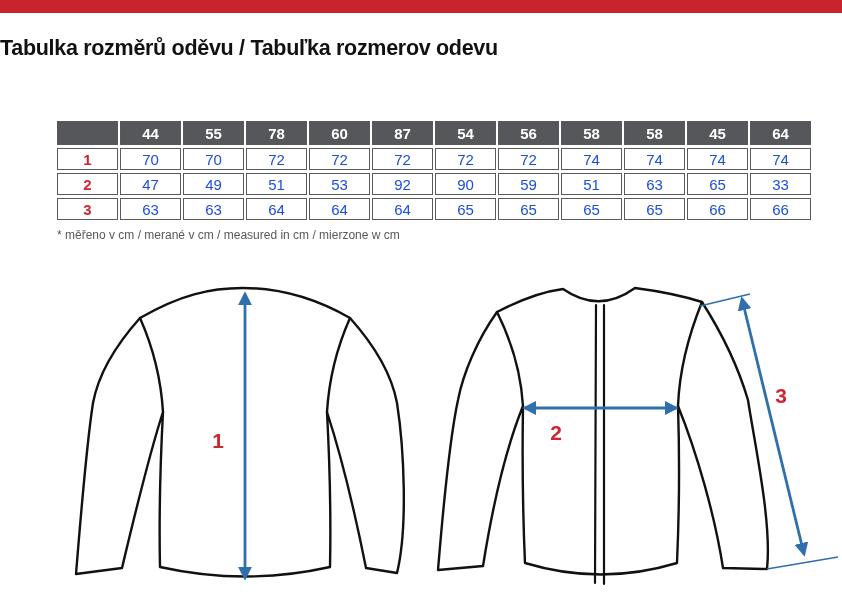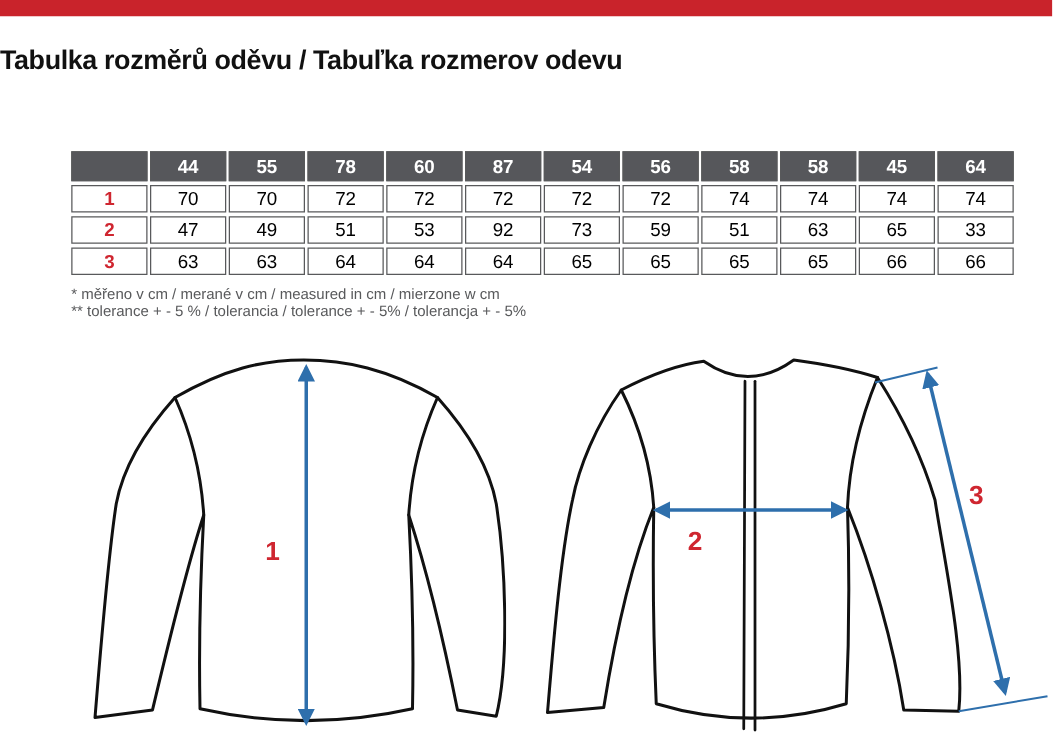--- a/index.html
+++ b/index.html
@@ -10,21 +10,21 @@
   }
   .topbar{position:absolute;left:0;top:0;width:842px;height:13px;background:var(--red);}
   .title{position:absolute;left:0;top:31px;width:842px;text-align:left;
     font-weight:bold;font-size:21.5px;line-height:35px;color:#111;letter-spacing:-0.3px;}
   .size-table{position:absolute;left:55px;top:118px;width:758px;
     border-collapse:separate;border-spacing:2px 3px;table-layout:fixed;}
   .size-table th,.size-table td{
     border:1.5px solid var(--brd);text-align:center;vertical-align:middle;
     padding:0;height:22px;font-size:15px;}
   .size-table thead th{background:var(--hdr);color:#fff;font-weight:700;}
-  .size-table td{color:#000000;height:20px;}
+  .size-table td{color:#1d4ed8;height:20px;}
   .size-table td.rowlabel{color:var(--red2);font-weight:700;}
   .footnotes{position:absolute;left:57px;top:229px;font-size:12px;line-height:13.5px;color:#58595b;}
   .diagram{position:absolute;top:278px;}
   .diagram.back{left:60px;}
   .diagram.front{left:425px;}
   .garment{fill:#ffffff;stroke:#111;stroke-width:2.4;stroke-linejoin:round;}
   .seam{fill:none;stroke:#111;stroke-width:2.4;stroke-linecap:round;}
   .zip{fill:none;stroke:#111;stroke-width:2.2;stroke-linecap:round;}
   .dim{stroke:var(--blue);stroke-width:2.8;fill:none;}
   .tick{stroke:var(--blue);stroke-width:1.6;fill:none;}
@@ -73,21 +73,21 @@
           <td>74</td>
           <td>74</td>
         </tr>
         <tr>
           <td class="rowlabel">2</td>
           <td>47</td>
           <td>49</td>
           <td>51</td>
           <td>53</td>
           <td>92</td>
-          <td>73</td>
+          <td>90</td>
           <td>59</td>
           <td>51</td>
           <td>63</td>
           <td>65</td>
           <td>33</td>
         </tr>
         <tr>
           <td class="rowlabel">3</td>
           <td>63</td>
           <td>63</td>
@@ -99,21 +99,20 @@
           <td>65</td>
           <td>65</td>
           <td>66</td>
           <td>66</td>
         </tr>
       </tbody>
   </table>
 
   <div class="footnotes">
     <div>* měřeno v cm / merané v cm / measured in cm / mierzone w cm</div>
-    <div>** tolerance + - 5 % / tolerancia / tolerance + - 5% / tolerancja + - 5%</div>
   </div>
 
   <svg class="diagram back" width="345" height="322" viewBox="0 0 345 322">
     <defs>
       <marker id="ah1" viewBox="0 0 10 10" refX="8" refY="5" markerWidth="5" markerHeight="5" orient="auto-start-reverse">
         <path d="M0,0 L10,5 L0,10 z" fill="#2e6fac"></path>
       </marker>
     </defs>
     <path class="garment" d="
       M 16 296

